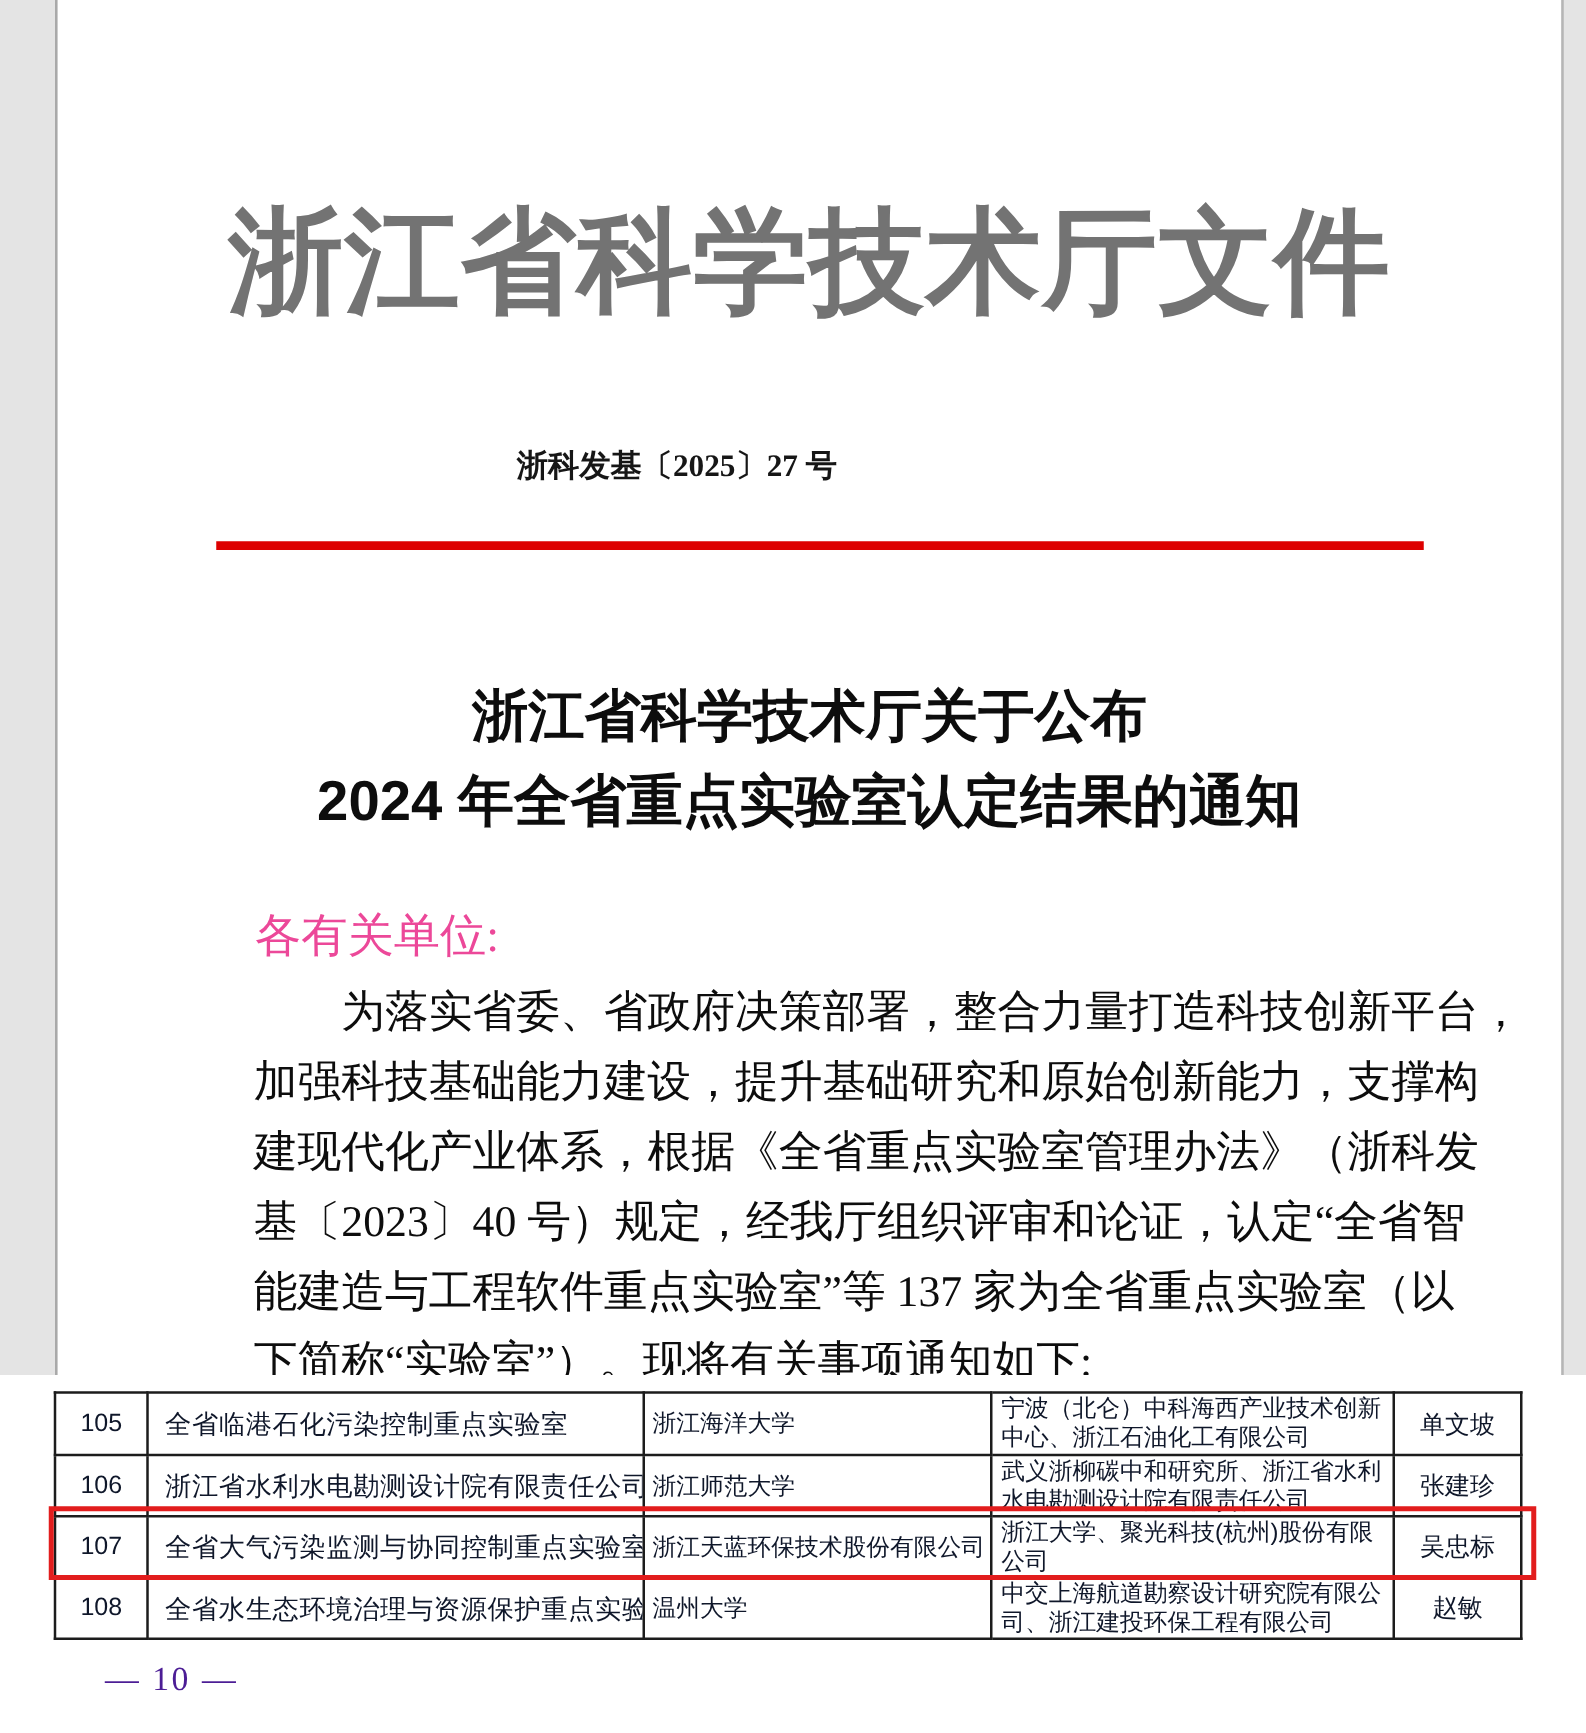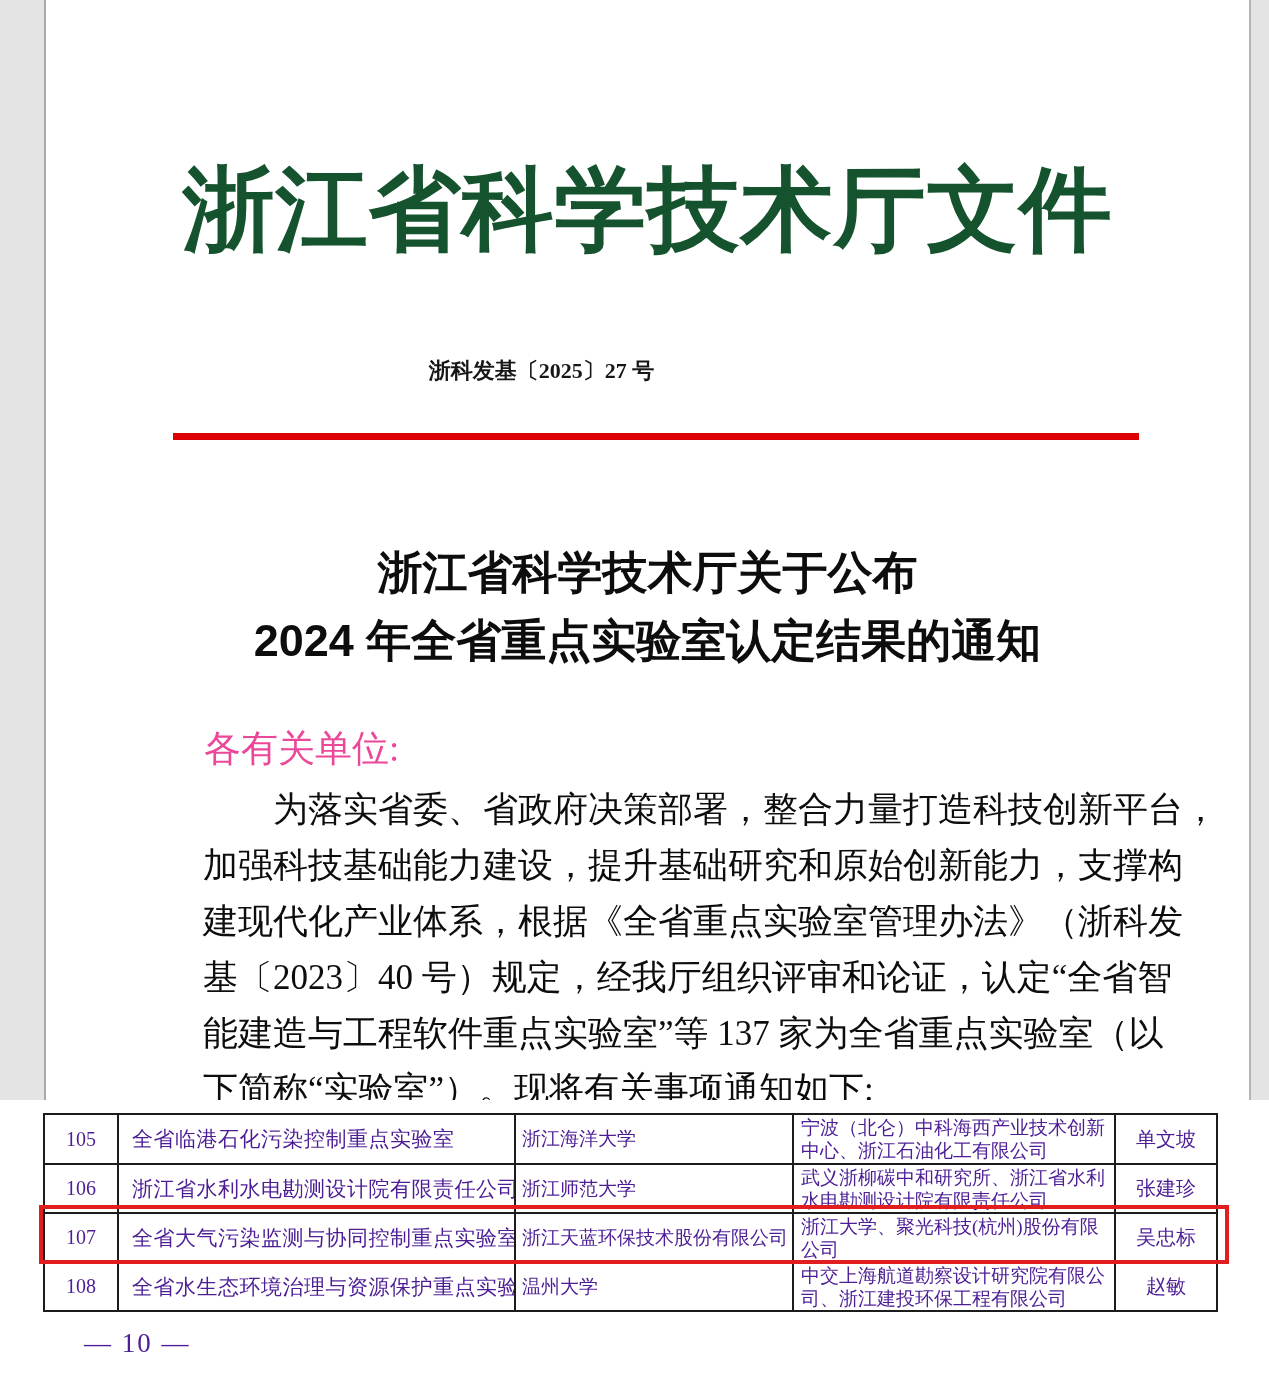--- a/index.html
+++ b/index.html
@@ -15,28 +15,28 @@
   }
   
   .strip { position: absolute; top: 0; height: 1112px; background: #e4e4e4; }
   .strip-left  { left: 0; width: 46px; border-right: 2px solid #a9a9a9; }
   .strip-right { left: 1249px; width: 20px; border-left: 2px solid #b5b5b5; }
 
   .doc-title {
     position: absolute; left: 46px; top: 148px; width: 1203px;
     text-align: center;
     font-size: 92px; font-weight: bold; letter-spacing: 1px;
-    color: #14532d;
+    color: #737373;
     font-family: "Liberation Serif", "DejaVu Serif", serif;
     white-space: nowrap;
   }
   .doc-number {
     position: absolute; left: 46px; top: 356px; width: 991px;
     text-align: center;
-    font-size: 22px; font-weight: bold;
+    font-size: 25px; font-weight: bold;
     color: #161616;
     white-space: nowrap;
   }
   .red-rule {
     position: absolute; left: 173px; top: 433px;
     width: 966px; height: 7px;
     background: #dd0000;
   }
   .notice-title {
     position: absolute; left: 46px; width: 1203px;
@@ -70,22 +70,22 @@
   table.lab-table {
     position: absolute; left: 43px; top: 13px;
     width: 1173px;
     border-collapse: collapse;
     table-layout: fixed;
     background: #ffffff;
   }
   table.lab-table td {
     border: 2px solid #1c1c1c;
     vertical-align: middle;
-    font-family: Liberation Serif, serif;
-    color: #4c1d95;
+    font-family: Liberation Sans, sans-serif;
+    color: #0f172a;
     overflow: hidden;
   }
   col.c-no   { width: 74px; }
   col.c-lab  { width: 397px; }
   col.c-unit { width: 278px; }
   col.c-part { width: 322px; }
   col.c-dir  { width: 102px; }
   tr.row-1 td { height: 50px; }
   tr.row-2 td { height: 49px; }
   tr.row-3 td { height: 49px; margin-top: 28px; }

